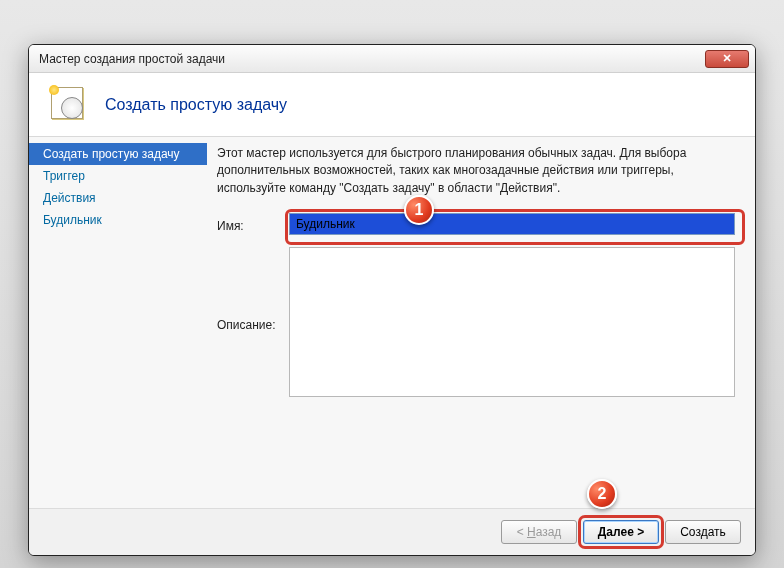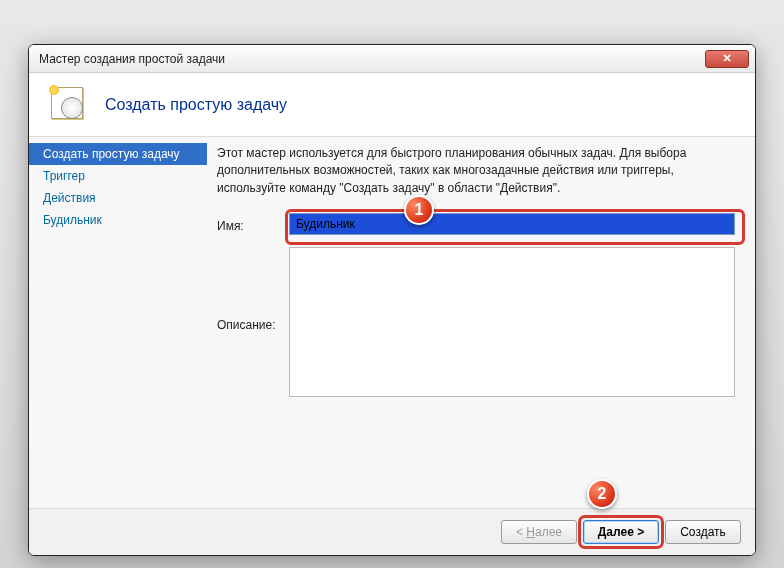--- a/index.html
+++ b/index.html
@@ -156,21 +156,21 @@
         <div class="form-label">Описание:</div>
         <div class="input-wrap">
           <textarea class="desc-textarea" style=""></textarea>
         </div>
       </div>
     </div>
   </div>
 
   <div class="footer">
     <button class="btn disabled">
-      <span>&lt; </span><span class="ul">Н</span><span>алее</span>
+      <span>&lt; </span><span class="ul">Н</span><span>азад</span>
     </button>
     <div class="next-wrap">
       <button class="btn btn-next">
         <span class="ul">Д</span><span>алее &gt;</span>
       </button>
       <div class="next-highlight"></div>
     </div>
     <button class="btn">Создать</button>
   </div>
 

